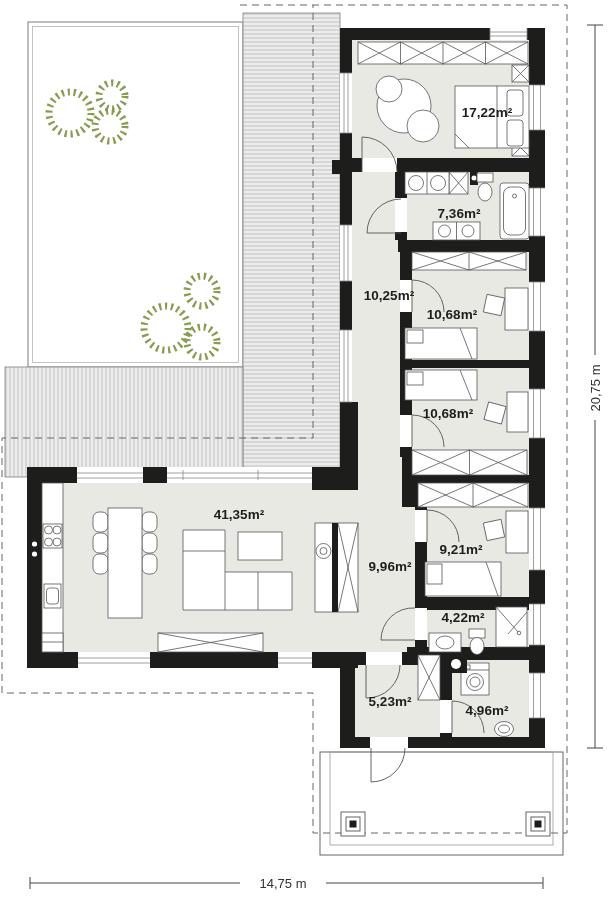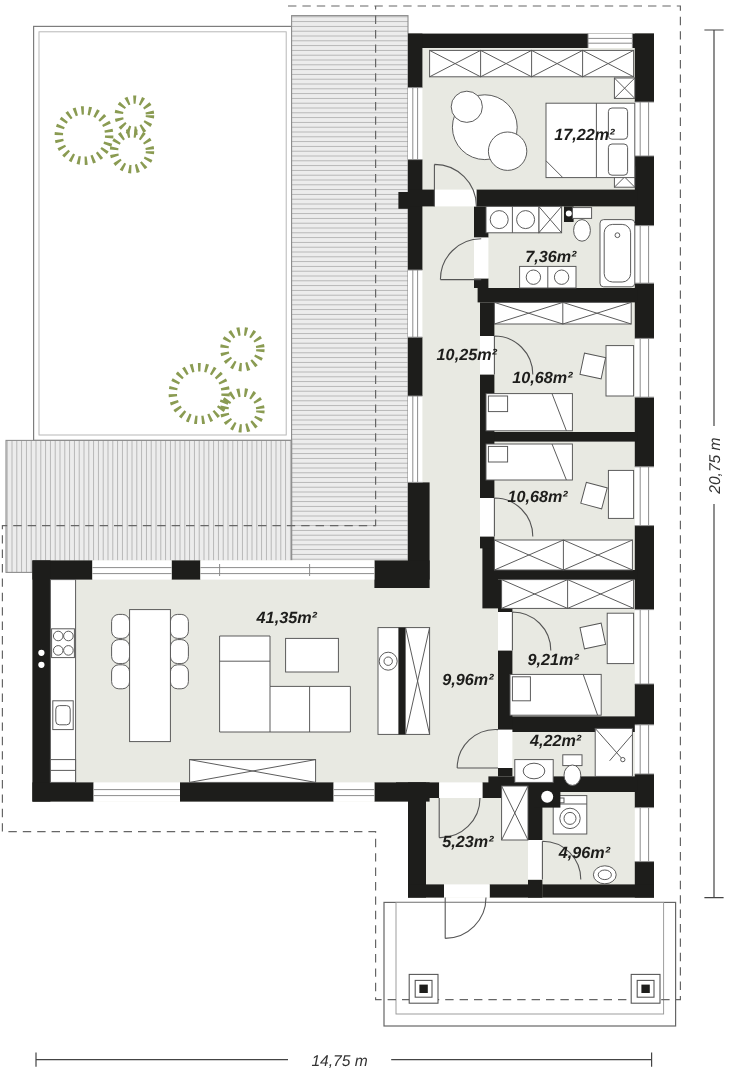--- a/index.html
+++ b/index.html
@@ -1,17 +1,17 @@
 <!DOCTYPE html>
 <html><head>
 <meta charset="utf-8">
 <style>
   html,body{margin:0;padding:0;background:#fff;}
   .stage{position:relative;width:611px;height:900px;background:#fff;overflow:hidden;
-         font-family:"Liberation Sans",sans-serif;font-style:italic;}
+         font-family:"Liberation Sans",sans-serif;}
   svg{display:block;}
   text.room-label{font-family:"Liberation Sans",sans-serif;font-weight:700;font-size:13.5px;fill:#1d1d1b;}
   text.dim-label{font-family:"Liberation Sans",sans-serif;font-weight:400;font-size:13px;fill:#333;}
 </style>
 </head>
 <body>
 
 <div class="stage">
 <svg width="611" height="900" viewBox="0 0 611 900" xmlns="http://www.w3.org/2000/svg">
   <defs>

